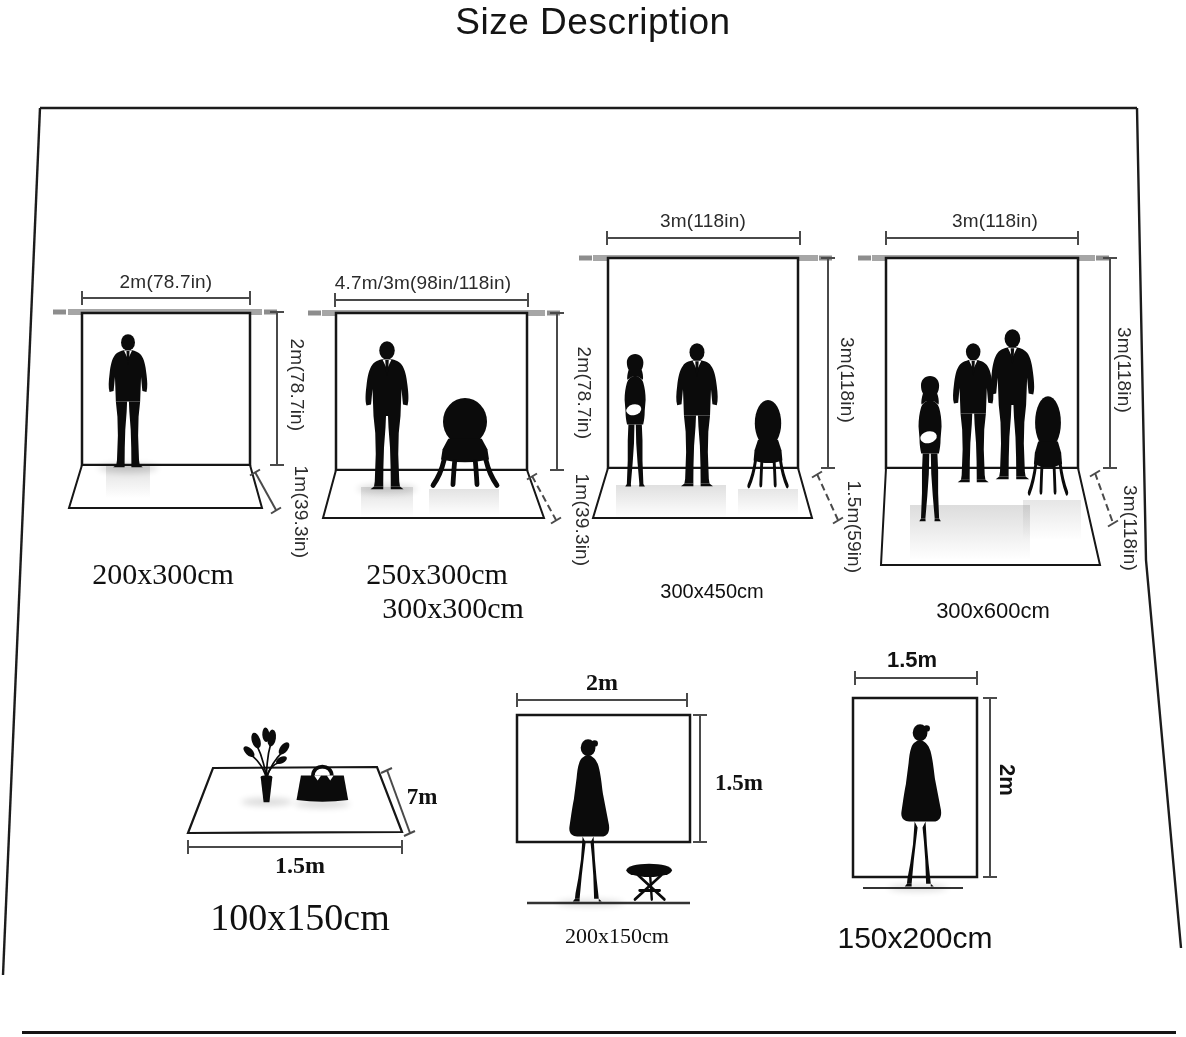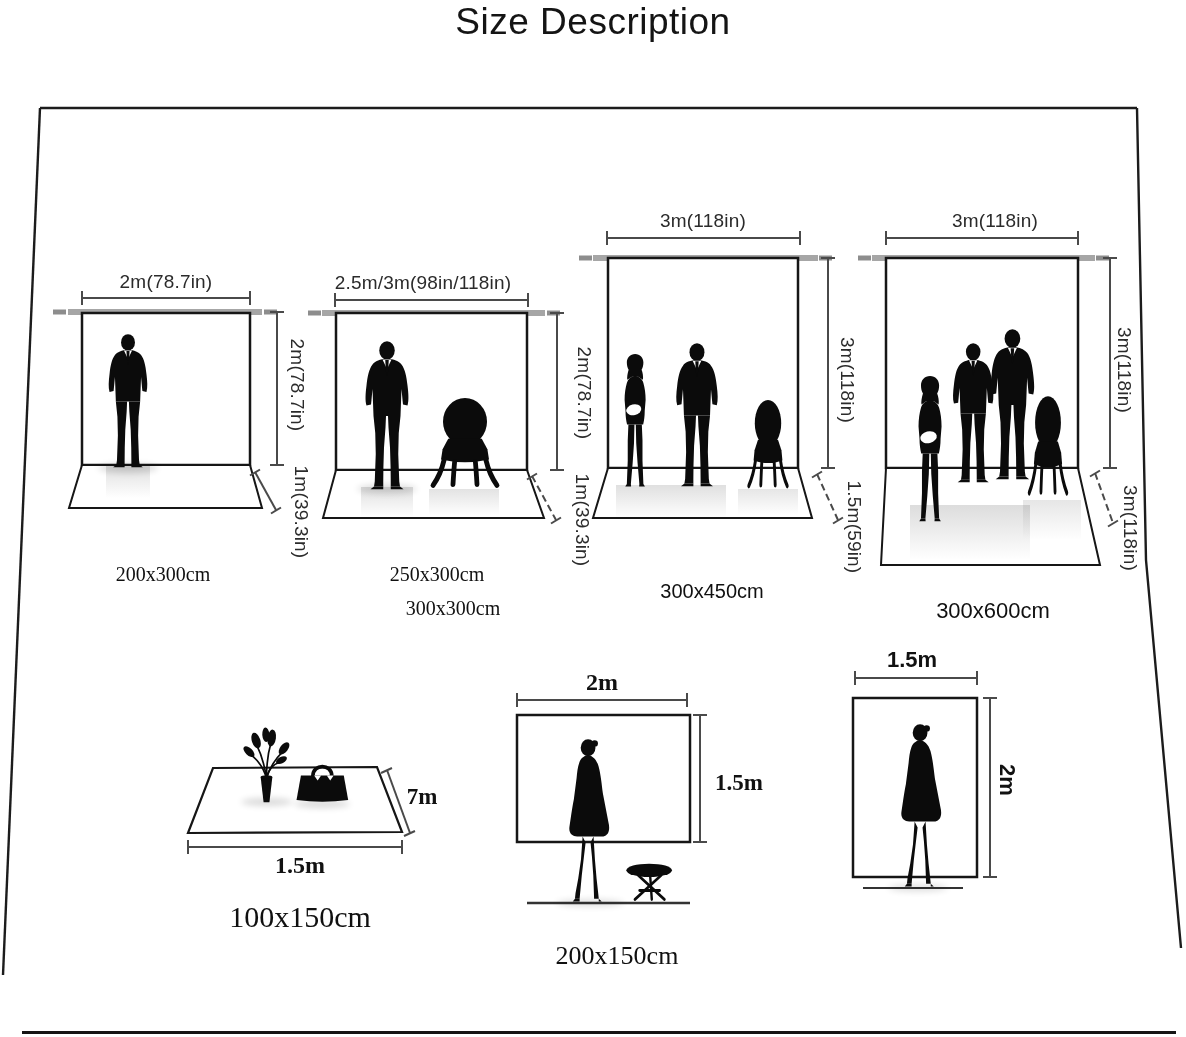--- a/index.html
+++ b/index.html
@@ -7,21 +7,21 @@
         font-family:"Liberation Sans",sans-serif;color:#1a1a1a;}
   .abs{position:absolute;}
   .unit{position:absolute;}
   .unit svg{position:absolute;left:0;top:0;}
   .ctr{transform:translate(-50%,-50%);white-space:nowrap;}
   .rot90{transform:translate(-50%,-50%) rotate(90deg);white-space:nowrap;}
   .dimtxt{position:absolute;font-size:19px;color:#2b2b2b;letter-spacing:.2px;}
   .dimtxt-b{position:absolute;font-family:"Liberation Serif",serif;font-weight:bold;
             font-size:23px;color:#111;}
   .dimtxt-bs{position:absolute;font-weight:bold;font-size:22px;color:#111;}
-  .szlabel{position:absolute;font-size:20px;color:#101010;text-align:center;white-space:nowrap;}
+  .szlabel{position:absolute;font-size:30px;color:#101010;text-align:center;white-space:nowrap;}
   .serif{font-family:"Liberation Serif",serif;}
   .title{position:absolute;left:0;top:1px;width:100%;text-align:center;
          font-size:37px;color:#141414;letter-spacing:.5px;}
 </style>
 </head>
 <body>
 
 <div class="page">
 
   <svg width="0" height="0" style="position:absolute">
@@ -170,21 +170,21 @@
         <line x1="252" y1="51" x2="252" y2="208"></line>
           <line x1="245" y1="51" x2="259" y2="51"></line>
           <line x1="245" y1="208" x2="259" y2="208"></line>
       </g>
       <g stroke="#4a4a4a" stroke-width="2">
         <line x1="227" y1="214" x2="251" y2="258" stroke-dasharray="7 4"></line>
         <line x1="222" y1="217.5" x2="232" y2="211.5"></line>
           <line x1="246" y1="261.5" x2="256" y2="255.5"></line>
       </g>
     </svg>
-    <div class="dimtxt ctr" style="left:118px;top:21px">2.5m/3m(98in/118in)</div>
+    <div class="dimtxt ctr" style="left:118px;top:21px">4.7m/3m(98in/118in)</div>
     <div class="dimtxt rot90" style="left:279px;top:131px">2m(78.7in)</div>
     <div class="dimtxt rot90" style="left:277px;top:258px">1m(39.3in)</div>
     <div class="szlabel serif ctr" style="left:132px;top:312px">250x300cm</div>
     <div class="szlabel serif ctr" style="left:148px;top:346px">300x300cm</div>
   </div>
 
   <div class="unit" style="left:578px;top:205px;width:300px;height:420px">
     <svg width="300" height="420">
       <g stroke="#4a4a4a" stroke-width="2">
         <line x1="29" y1="33" x2="222" y2="33"></line>
@@ -266,21 +266,21 @@
           <line x1="234" y1="136" x2="245" y2="131"></line>
       </g>
       <g stroke="#4a4a4a" stroke-width="2">
         <line x1="18" y1="147" x2="232" y2="147"></line>
           <line x1="18" y1="140" x2="18" y2="154"></line>
           <line x1="232" y1="140" x2="232" y2="154"></line>
       </g>
     </svg>
     <div class="dimtxt-b ctr" style="left:252px;top:97px">7m</div>
     <div class="dimtxt-b ctr" style="left:130px;top:165px;font-size:24px">1.5m</div>
-    <div class="szlabel serif ctr" style="left:130px;top:217px;font-size:30px">100x150cm</div>
+    <div class="szlabel serif ctr" style="left:130px;top:217px;font-size:38px">100x150cm</div>
   </div>
 
   <div class="unit" style="left:490px;top:650px;width:290px;height:335px">
     <svg width="290" height="335">
       <g stroke="#4a4a4a" stroke-width="2">
         <line x1="27" y1="50" x2="197" y2="50"></line>
           <line x1="27" y1="43" x2="27" y2="57"></line>
           <line x1="197" y1="43" x2="197" y2="57"></line>
       </g>
       <rect x="27" y="65" width="173" height="127" fill="#fff" stroke="#161616" stroke-width="2.5"></rect>
@@ -289,21 +289,21 @@
       <use href="#womanB" transform="translate(68,88) scale(0.547)"></use>
       <use href="#stool" transform="translate(130,213) scale(0.53,0.64)"></use>
       <g stroke="#4a4a4a" stroke-width="2">
         <line x1="210" y1="65" x2="210" y2="192"></line>
           <line x1="203" y1="65" x2="217" y2="65"></line>
           <line x1="203" y1="192" x2="217" y2="192"></line>
       </g>
     </svg>
     <div class="dimtxt-b ctr" style="left:112px;top:32px;font-size:24px">2m</div>
     <div class="dimtxt-b ctr" style="left:249px;top:133px">1.5m</div>
-    <div class="szlabel serif ctr" style="left:127px;top:306px;font-size:26px">200x150cm</div>
+    <div class="szlabel serif ctr" style="left:127px;top:286px;font-size:22px">200x150cm</div>
   </div>
 
   <div class="unit" style="left:810px;top:630px;width:250px;height:340px">
     <svg width="250" height="340">
       <g stroke="#4a4a4a" stroke-width="2">
         <line x1="45" y1="48" x2="167" y2="48"></line>
           <line x1="45" y1="41" x2="45" y2="55"></line>
           <line x1="167" y1="41" x2="167" y2="55"></line>
       </g>
       <rect x="43" y="68" width="124" height="179" fill="#fff" stroke="#161616" stroke-width="2.5"></rect>
@@ -311,15 +311,16 @@
       <ellipse cx="108" cy="258" rx="30" ry="3.5" fill="#000" opacity=".13" filter="url(#soft)"></ellipse>
       <use href="#womanB" transform="translate(80,93) scale(0.547)"></use>
       <g stroke="#4a4a4a" stroke-width="2">
         <line x1="180" y1="68" x2="180" y2="247"></line>
           <line x1="173" y1="68" x2="187" y2="68"></line>
           <line x1="173" y1="247" x2="187" y2="247"></line>
       </g>
     </svg>
     <div class="dimtxt-bs ctr" style="left:102px;top:30px">1.5m</div>
     <div class="dimtxt-bs rot90" style="left:197px;top:150px">2m</div>
+    <div class="szlabel ctr" style="left:105px;top:308px;font-size:30px">150x200cm</div>
   </div>
 
 </div>
 
 </body></html>

